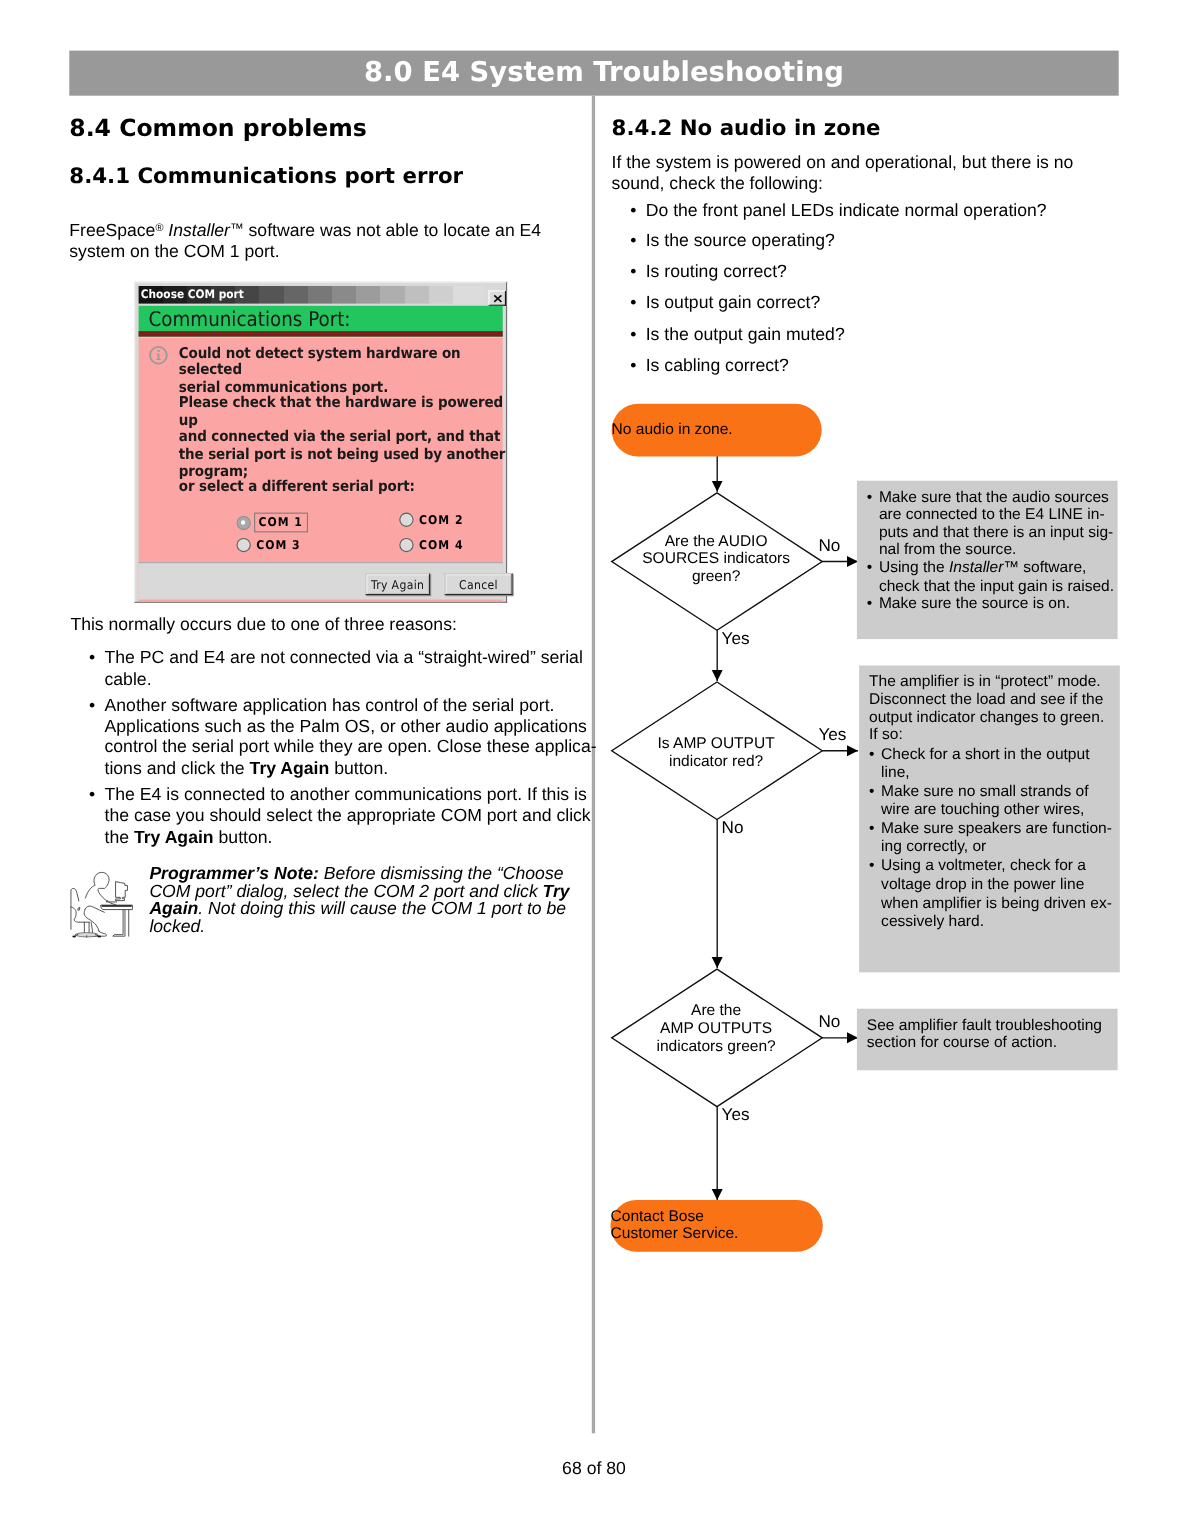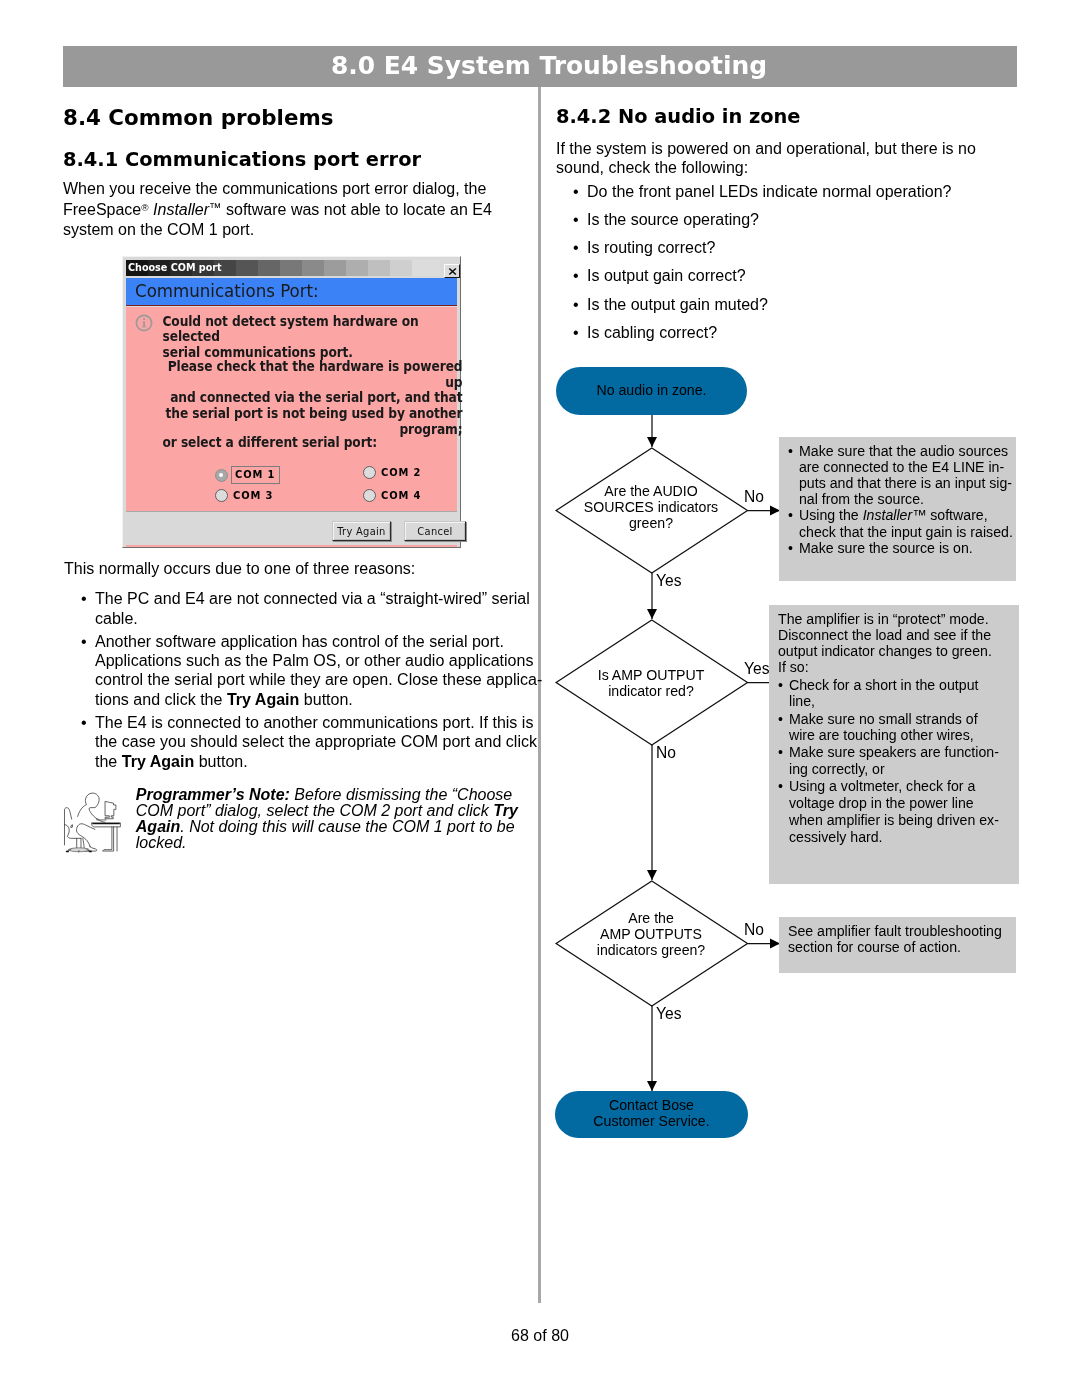--- a/index.html
+++ b/index.html
@@ -43,29 +43,29 @@
         #131313 0%,#131313 7%, #1e1e1e 7%,#1e1e1e 14%, #2a2a2a 14%,#2a2a2a 21%,
         #363636 21%,#363636 28%, #454545 28%,#454545 35%, #555555 35%,#555555 42%,
         #666666 42%,#666666 49%, #787878 49%,#787878 56%, #8a8a8a 56%,#8a8a8a 63%,
         #9c9c9c 63%,#9c9c9c 70%, #aeaeae 70%,#aeaeae 77%, #bfbfbf 77%,#bfbfbf 84%,
         #cfcfcf 84%,#cfcfcf 91%, #dcdcdc 91%,#dcdcdc 100%);}
   .dlg-title-txt{position:absolute;left:2px;top:0px;color:#fff;font-size:10.7px;font-weight:bold;
       font-family:"DejaVu Sans",sans-serif;font-stretch:condensed;letter-spacing:0px;line-height:16px;}
   .dlg-close{position:absolute;left:318px;top:4px;width:16px;height:14px;background:#dcdcdc;
       border:1px solid #fcfcfc;border-right-color:#151515;border-bottom-color:#151515;line-height:0;box-sizing:border-box;}
   .dlg-close svg{position:absolute;left:0px;top:0px;}
-  .dlg-head{position:absolute;left:3px;top:21px;width:331px;height:28px;background:#3b82f6;
+  .dlg-head{position:absolute;left:3px;top:21px;width:331px;height:28px;background:#22c55e;
       font-size:18.5px;color:#1a1a1a;padding:0 0 0 9px;box-sizing:border-box;line-height:25px;
-      border-bottom:1px solid #7f1d1d;font-family:"DejaVu Sans",sans-serif;font-stretch:condensed;letter-spacing:0px;}
+      border-bottom:5px solid #7f1d1d;font-family:"DejaVu Sans",sans-serif;font-stretch:condensed;letter-spacing:0px;}
   .dlg-body{position:absolute;left:3px;top:50px;width:331px;height:240px;background:#fca5a5;font-weight:bold;}
   .dlg-ico{position:absolute;left:9px;top:7px;width:18px;height:18px;}
   .dlg-msg{display:block;font-size:13.6px;line-height:15.7px;color:#1a1a1a;
       font-family:"DejaVu Sans",sans-serif;font-stretch:condensed;letter-spacing:-0.1px;}
   .dlg-msg1{position:absolute;left:36.5px;top:6.5px;width:290px;}
-  .dlg-msg2{position:absolute;left:36.5px;top:52px;width:300px;text-align:right;}
+  .dlg-msg2{position:absolute;left:36.5px;top:52px;width:300px;}
   .dlg-msg3{position:absolute;left:36.5px;top:127.7px;width:300px;}
   .dlg-radios{position:absolute;left:0;top:0;width:331px;height:48px;margin-left:47px;}
   .rw{position:absolute;display:flex;align-items:center;}
   .r1{left:42px;top:159px;} .r2{left:190px;top:159px;} .r3{left:42px;top:182px;} .r4{left:190px;top:182px;}
   .rad{width:13px;height:13px;border-radius:50%;background:#dcdcdc;
        border:1.4px solid #5f5f5f;box-sizing:border-box;display:inline-block;position:relative;flex:0 0 auto;}
   .rad.on{background:#a8a8a8;border-color:#8f8f8f;}
   .rad.on:after{content:"";position:absolute;left:3.2px;top:3.2px;width:4px;height:4px;border-radius:50%;background:#fdfdfd;}
   .rlbl{font-size:11px;margin-left:5px;font-family:"DejaVu Sans",sans-serif;font-stretch:condensed;letter-spacing:0.9px;white-space:nowrap;line-height:12px;}
   .rlbl.sel{border:1px solid #7d7d7d;padding:1.5px 4px 2.5px 3px;margin-left:3px;}
@@ -80,38 +80,38 @@
   .btn-cancel{left:278px;width:62px;}
 
   
   .note{position:absolute;left:62px;top:786px;width:470px;}
   .note-ico{position:absolute;left:1px;top:5px;width:61px;height:66px;line-height:0;overflow:visible;}
   .note-txt{position:absolute;left:73.8px;top:0.5px;width:395px;font-size:16px;line-height:16.1px;white-space:nowrap;}
 
   
   .fc{position:absolute;left:541px;top:356px;width:480px;height:790px;font-size:14.15px;line-height:16.2px;}
   .fc-svg{position:absolute;left:0;top:0;}
-  .fc-node{position:absolute;background:#0369a1;border-radius:24px;text-align:center;white-space:nowrap;}
+  .fc-node{position:absolute;background:#f97316;border-radius:24px;white-space:nowrap;}
   .fc-start{left:15px;top:11px;width:191px;height:48px;}
   .fcn-txt{position:absolute;left:0;right:0;top:50%;margin-top:-1.5px;transform:translateY(-50%);}
   .fc-end{left:14px;top:735px;width:193px;height:47px;}
   .fc-dtext{position:absolute;text-align:center;width:190px;white-space:nowrap;}
   .fc-d1{left:15px;top:127px;}
   .fc-d2{left:15px;top:311px;}
   .fc-d3{left:15px;top:554px;}
   .fc-lbl{position:absolute;font-size:15.6px;}
   .l-d1-no{left:203px;top:133px;}
   .l-d1-yes{left:115px;top:217px;}
   .l-d2-yes{left:203px;top:305px;}
   .l-d2-no{left:115px;top:389px;}
   .l-d3-no{left:203px;top:566px;}
   .l-d3-yes{left:115px;top:650px;}
   .fc-box{position:absolute;background:#cccccc;}
   .fc-box1{left:238px;top:81px;width:237px;height:144px;}
-  .fc-box2{left:228px;top:249px;width:237px;height:279px;padding-left:13px;}
+  .fc-box2{left:240px;top:249px;width:237px;height:279px;}
   .fc-box3{left:238px;top:561px;width:237px;height:56px;}
   .fc-box .fcp{margin:0;white-space:nowrap;}
   .fc-inner{position:absolute;left:9px;top:5.5px;width:232px;}
   .fcul{list-style:none;margin:0;padding:0;}
   .fcul li{position:relative;padding-left:11px;white-space:nowrap;}
   .fc-box2 .fcul li{margin-top:1.4px;}
   .fc-box2 .fcul li:last-child{line-height:16.9px;}
   .fcul li:before{content:"\2022";position:absolute;left:0;top:0;}
 
   
@@ -124,21 +124,21 @@
 
   <div class="hdr-bar">
     <span class="hdr-title">8.0 E4 System Troubleshooting</span>
   </div>
 
   <div class="divider"></div>
 
   <div class="col-left">
     <h2 class="sec">8.4 Common problems</h2>
     <h3 class="sub" style="margin-top:19px">8.4.1 Communications port error</h3>
-    <p class="body" style="margin-top:8px"><span>When you receive the communications port error dialog, the</span><br><span>FreeSpace</span><sup>®</sup> <i>Installer</i><span class="tm">™</span><span> software was not able to locate an E4</span><br><span>system on the COM 1 port.</span></p>
+    <p class="body" style="margin-top:8px"><br><span>FreeSpace</span><sup>®</sup> <i>Installer</i><span class="tm">™</span><span> software was not able to locate an E4</span><br><span>system on the COM 1 port.</span></p>
   </div>
 
   <div class="dlg">
     <div class="dlg-title">
       <span class="dlg-title-txt">Choose COM port</span>
       <span class="dlg-close">
         <svg width="16" height="14" viewBox="0 0 16 14">
             <g stroke="#0c0c0c" stroke-width="1.5" fill="none">
               <path d="M4.3 3.5 L10.8 9.5"></path>
               <path d="M10.8 3.5 L4.3 9.5"></path>

